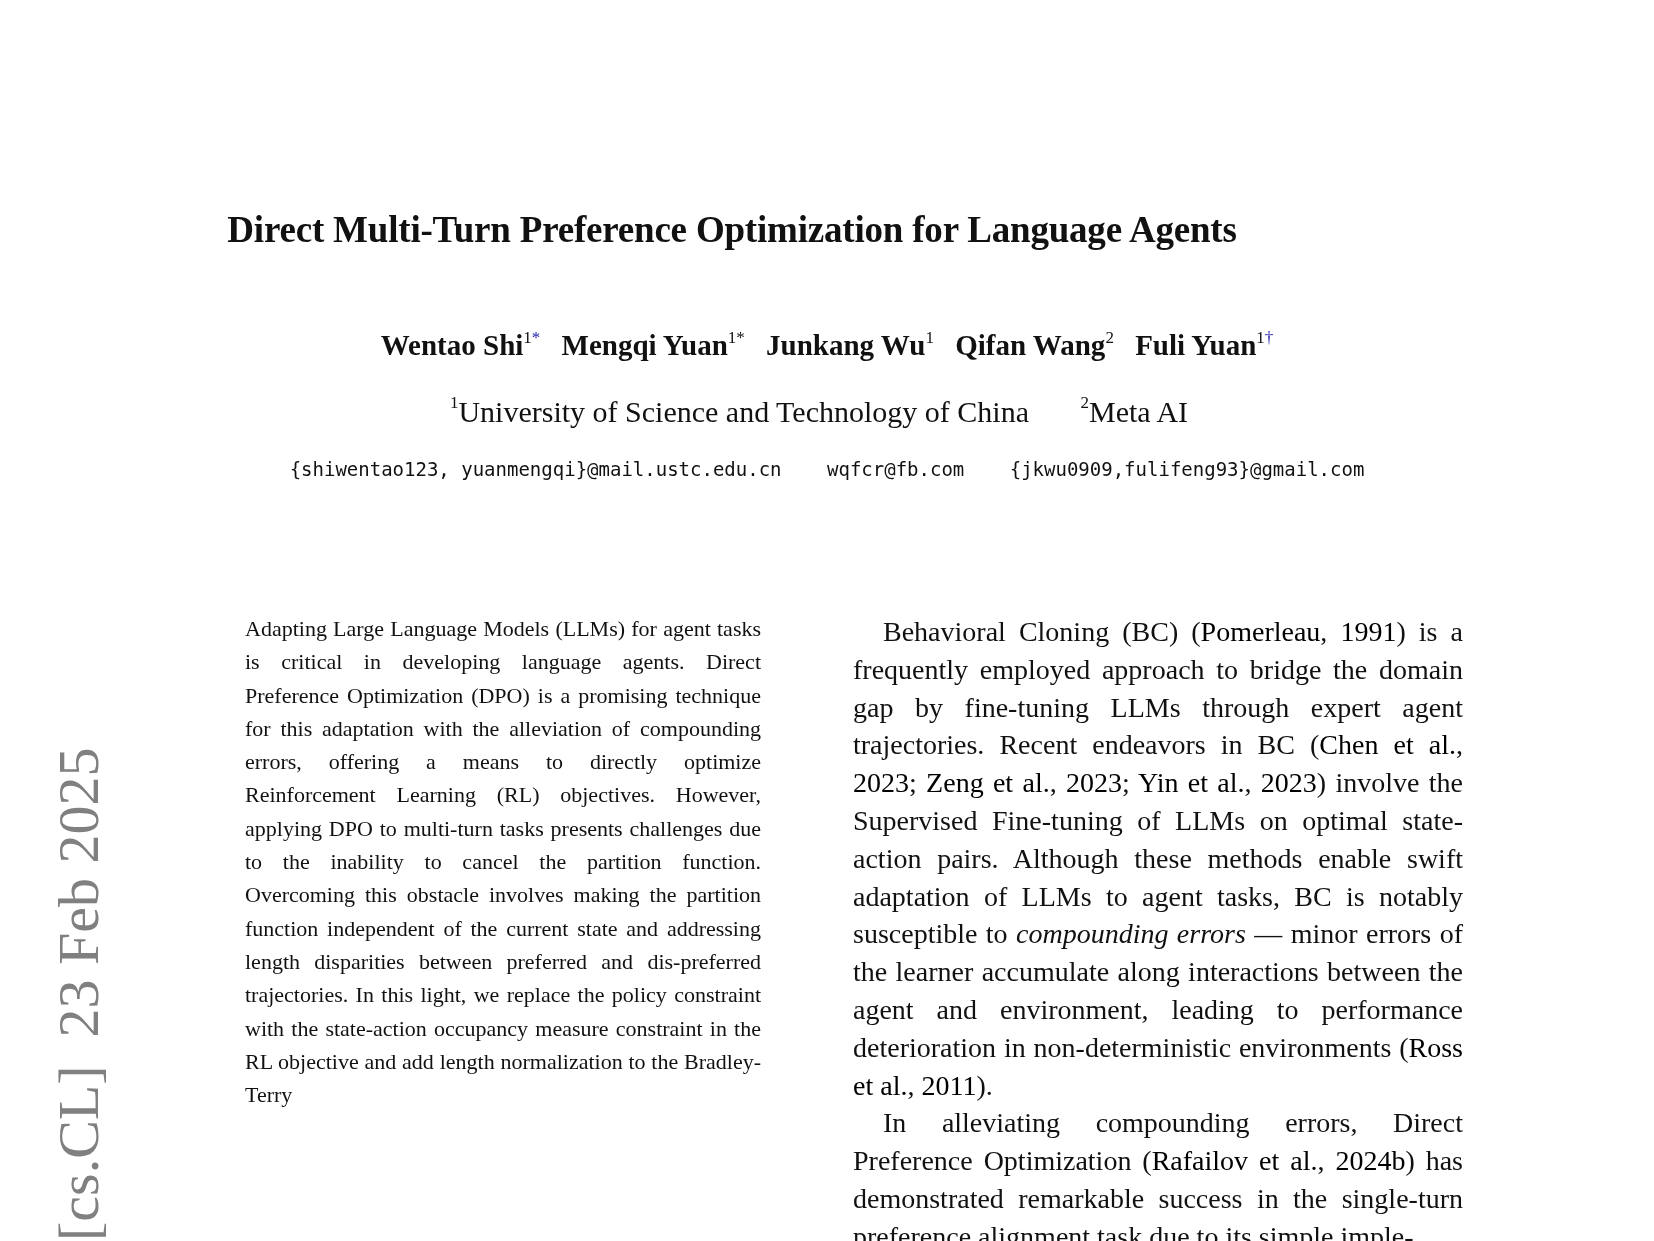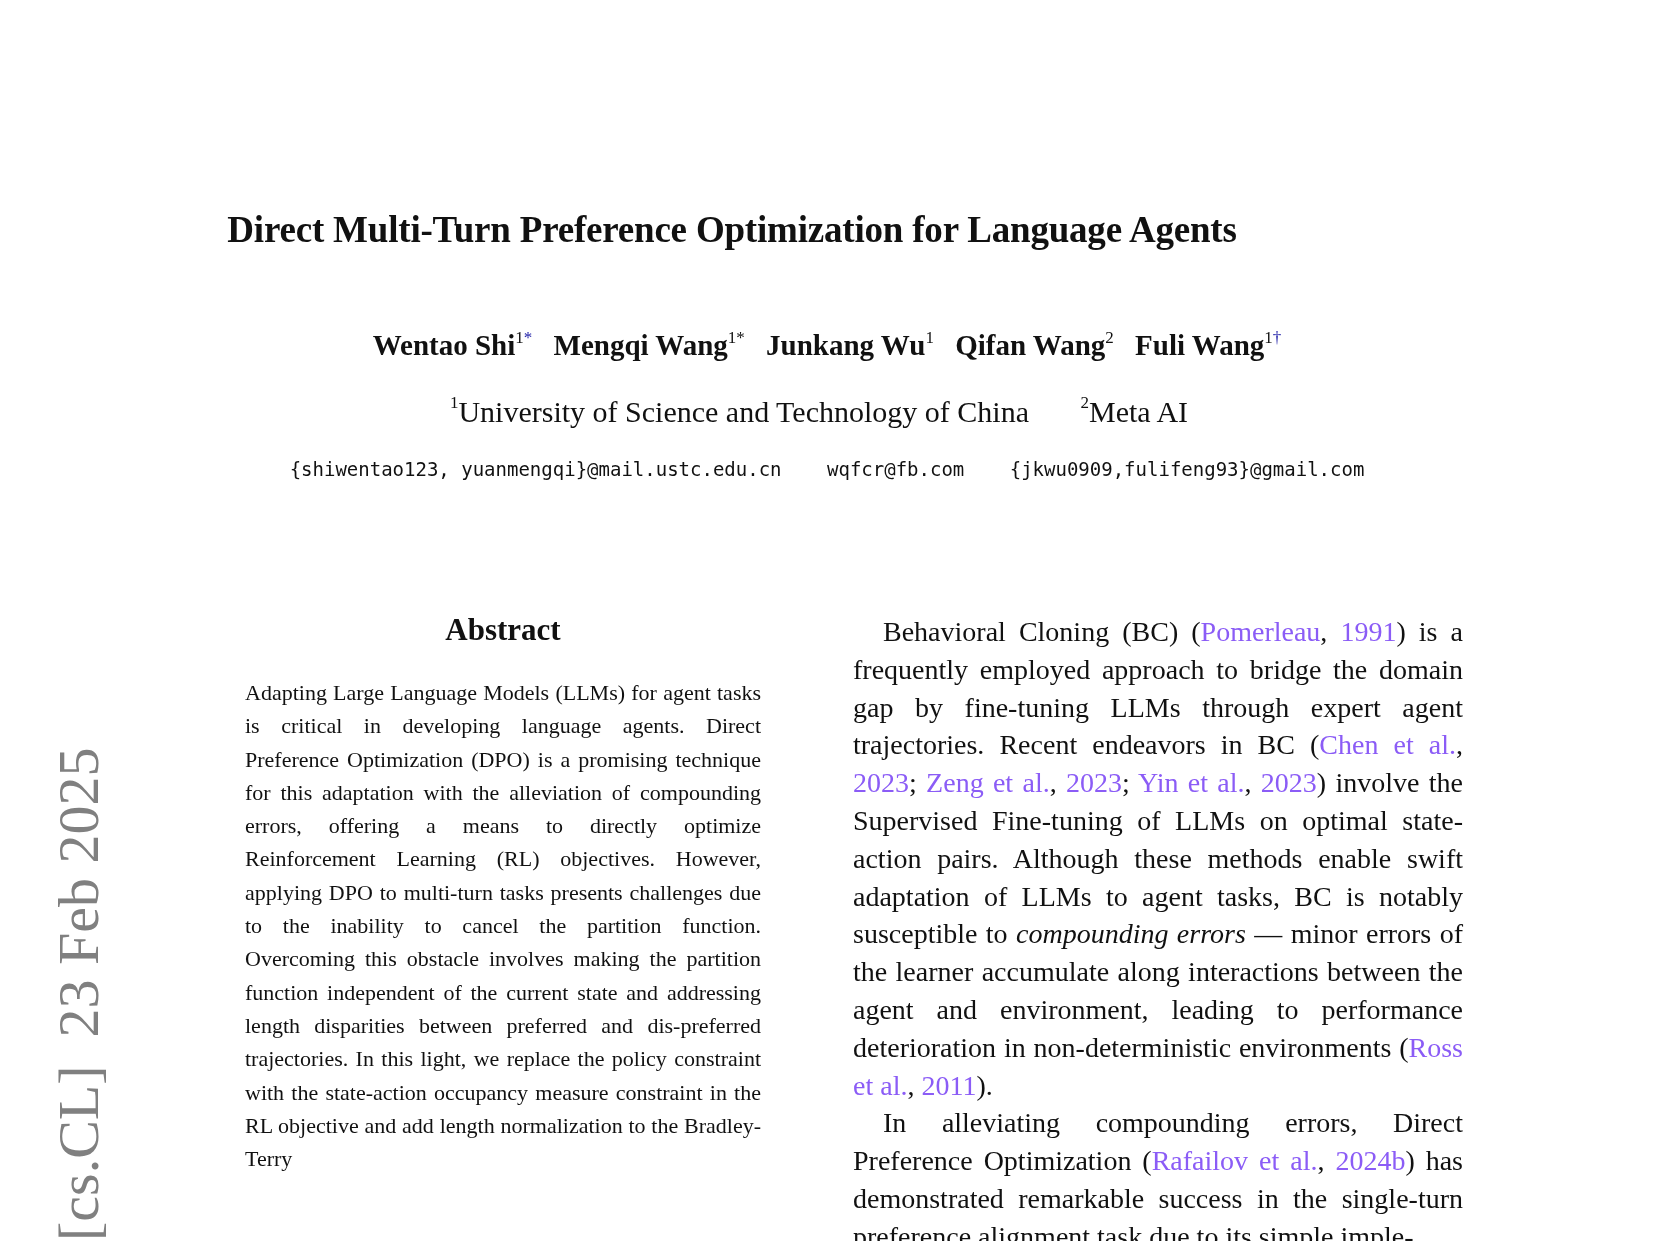--- a/index.html
+++ b/index.html
@@ -42,52 +42,51 @@
     text-align: center; font-weight: bold; font-size: 31px; margin-bottom: 28px;
   }
   .abstract-body {
     font-size: 22px; line-height: 33.3px; text-align: justify;
   }
   .col-right {
     position: absolute; left: 853px; top: 613px; width: 610px;
     font-size: 28px; line-height: 37.8px; text-align: justify;
   }
   .col-right p { margin: 0; text-indent: 30px; }
-  .cite { color: #8b5cf6; }
+  .cite { color: #000000; }
   em { }
 </style>
 </head>
 <body>
 
 <div class="arxiv">
   <span>[cs.CL]</span><span>23 Feb 2025</span>
 </div>
 
 <div class="title">Direct Multi-Turn Preference Optimization for Language Agents</div>
 
 <div class="authors">
   <span class="author"><span>Wentao Shi</span><sup><span>1</span><span class="mark">*</span></sup></span>
-  <span class="author"><span>Mengqi Wang</span><sup><span>1</span><span>*</span></sup></span>
+  <span class="author"><span>Mengqi Yuan</span><sup><span>1</span><span>*</span></sup></span>
   <span class="author"><span>Junkang Wu</span><sup><span>1</span></sup></span>
   <span class="author"><span>Qifan Wang</span><sup><span>2</span></sup></span>
-  <span class="author"><span>Fuli Wang</span><sup><span>1</span><span class="mark">†</span></sup></span>
+  <span class="author"><span>Fuli Yuan</span><sup><span>1</span><span class="mark">†</span></sup></span>
 </div>
 
 <div class="affils">
   <span class="affil"><sup>1</sup><span>University of Science and Technology of China</span></span>
   <span class="affil"><sup>2</sup><span>Meta AI</span></span>
 </div>
 
 <div class="emails">
   <span class="email">{shiwentao123, yuanmengqi}@mail.ustc.edu.cn</span>
   <span class="email">wqfcr@fb.com</span>
   <span class="email">{jkwu0909,fulifeng93}@gmail.com</span>
 </div>
 
 <div class="col-left">
-  <div class="abstract-heading">Abstract</div>
   <div class="abstract-body">Adapting Large Language Models (LLMs) for agent tasks is critical in developing language agents. Direct Preference Optimization (DPO) is a promising technique for this adaptation with the alleviation of compounding errors, offering a means to directly optimize Reinforcement Learning (RL) objectives. However, applying DPO to multi-turn tasks presents challenges due to the inability to cancel the partition function. Overcoming this obstacle involves making the partition function independent of the current state and addressing length disparities between preferred and dis-preferred trajectories. In this light, we replace the policy constraint with the state-action occupancy measure constraint in the RL objective and add length normalization to the Bradley-Terry</div>
 </div>
 
 <div class="col-right">
   <p><span>Behavioral Cloning (BC) (</span><a class="cite"><span>Pomerleau</span></a><span>, </span><a class="cite">1991</a><span>) is a frequently employed approach to bridge the domain gap by fine-tuning LLMs through expert agent trajectories. Recent endeavors in BC (</span><a class="cite">Chen et al.</a><span>, </span><a class="cite">2023</a><span>; </span><a class="cite">Zeng et al.</a><span>, </span><a class="cite">2023</a><span>; </span><a class="cite">Yin et al.</a><span>, </span><a class="cite">2023</a><span>) involve the Supervised Fine-tuning of LLMs on optimal state-action pairs. Although these methods enable swift adaptation of LLMs to agent tasks, BC is notably susceptible to </span><em>compounding errors</em><span> — minor errors of the learner accumulate along interactions between the agent and environment, leading to performance deterioration in non-deterministic environments (</span><a class="cite">Ross et al.</a><span>, </span><a class="cite">2011</a><span>).</span></p>
   <p><span>In alleviating compounding errors, Direct Preference Optimization (</span><a class="cite">Rafailov et al.</a><span>, </span><a class="cite">2024b</a><span>) has demonstrated remarkable success in the single-turn preference alignment task due to its simple imple-</span></p>
 </div>
 
 </body></html>

